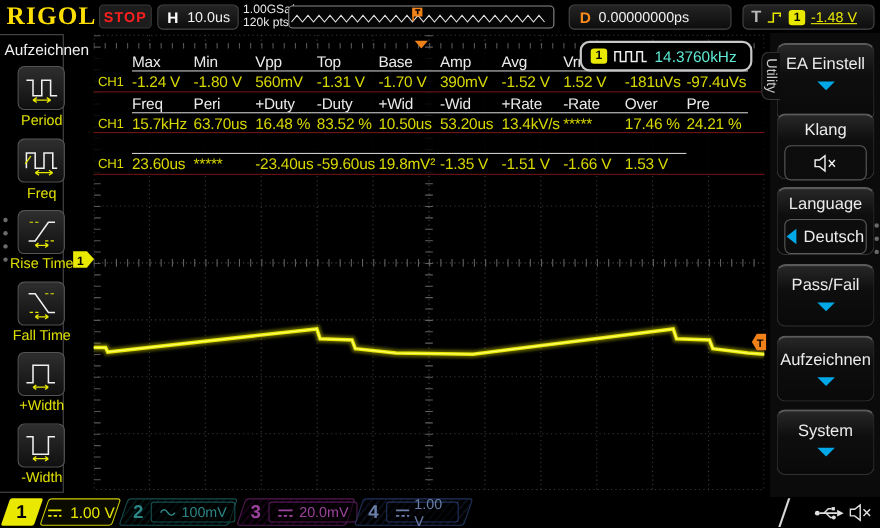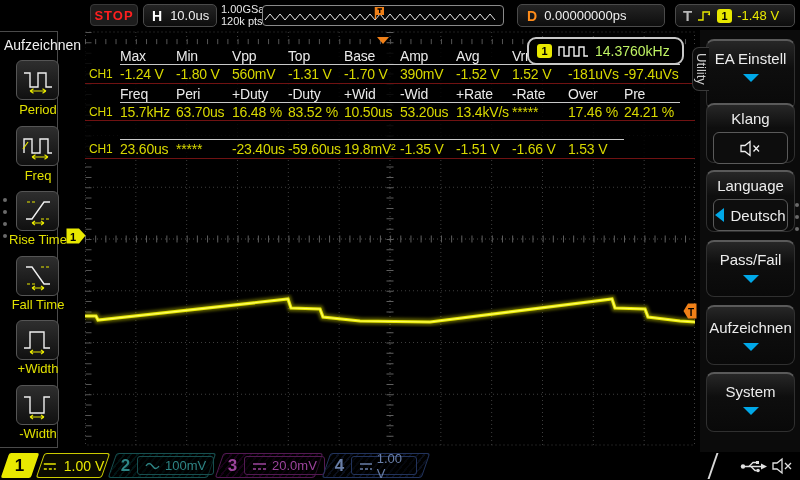--- a/index.html
+++ b/index.html
@@ -21,21 +21,21 @@
   .h-menu .hl{font-weight:bold;font-size:14px;color:#fff;}
   .h-menu .tb{font-size:13px;color:#f0f0f0;}
   .acq{position:absolute;left:221px;top:3px;font-size:11px;line-height:12px;color:#e8e8e8;}
   .preview{position:absolute;left:262px;top:5px;width:242px;height:21px;background:#050505;
         border:1px solid #8a8a8a;border-radius:4px;box-sizing:border-box;}
   .d-menu{left:517px;width:148px;padding:0 9px;gap:7px;}
   .d-menu .dl{font-weight:bold;font-size:14px;color:#ff8c1a;}
   .d-menu .dv{font-size:13px;color:#f0f0f0;}
   .t-menu{left:675px;width:120px;padding:0 7px;gap:5px;border-color:#4a4a4a;}
   .t-menu .tl{font-weight:bold;font-size:15px;color:#b8b8b8;}
-  .t-menu .lv{font-size:13px;color:#e8e800;}
+  .t-menu .lv{font-size:13px;color:#e8e800;text-decoration:underline;}
   .badge1{background:#e8e800;color:#000;font-weight:bold;font-size:11px;border-radius:3px;
         min-width:15px;height:14px;line-height:14px;text-align:center;display:inline-block;}
 
   
   .left-menu-box{position:absolute;left:-1px;top:31px;width:59px;height:417px;
         border:1px solid #4a4a4a;box-sizing:border-box;background:#000;}
   .left-title{position:absolute;left:4px;top:37px;width:80px;font-size:14px;color:#f0f0f0;}
   .lbtn{position:absolute;left:16px;width:43px;height:40px;background:linear-gradient(#2e2e2e,#101010);
         border:1px solid #555;border-radius:6px;box-sizing:border-box;
         display:flex;align-items:center;justify-content:center;}
@@ -55,21 +55,21 @@
   .mrow .cell{flex:0 0 56px;overflow:visible;}
   .mhead{color:#eaeaea;}
   .mval{color:#d8d800;}
   .hline{position:absolute;left:120px;height:1px;background:#c8c8c8;}
   .redline{position:absolute;left:85px;width:610px;height:1px;background:#701212;}
 
   
   .freq-popup{position:absolute;left:527px;top:37px;width:157px;height:28px;background:#000;
         border:2px solid #c8c8c8;border-radius:9px;box-sizing:border-box;
         display:flex;align-items:center;gap:6px;padding:0 8px;z-index:8;}
-  .freq-popup .fv{color:#bef264;font-size:14px;}
+  .freq-popup .fv{color:#5eead4;font-size:14px;}
 
   
   .right-panel{position:absolute;left:700px;top:30px;width:100px;height:422px;background:#0b0b0b;}
   .utility-tab{position:absolute;left:692px;top:47px;width:16px;padding:5px 0;
         writing-mode:vertical-rl;text-orientation:mixed;font-size:13px;color:#ccc;
         border:1px solid #3a3a3a;border-right:none;border-radius:7px 0 0 7px;background:#0b0b0b;z-index:9;}
   .rbtn{position:absolute;left:706px;width:89px;background:linear-gradient(#272727,#0e0e0e 40%,#090909);
         border:1px solid #303030;border-top:2px solid #5a5a5a;border-radius:8px;box-sizing:border-box;
         color:#ececec;font-size:15px;text-align:center;}
   .rbtn .cap{margin-top:9px;}
@@ -105,20 +105,21 @@
         background:repeating-linear-gradient(115deg,rgba(60,90,170,.16) 0 2px,transparent 2px 6px);}
   .ch4 .num,.ch4 .ibox{color:#6a7fa8;border-color:#22335c;}
   .bb-sep{position:absolute;left:712px;top:1px;width:2px;height:26px;background:#d8d8d8;}
 </style>
 </head>
 <body>
 
 <div class="scope">
 
   <div class="top-bar">
+    <div class="logo">RIGOL</div>
     <div class="stop-btn">STOP</div>
 
     <div class="pillbox h-menu">
       <span class="hl">H</span>
       <span class="tb">10.0us</span>
     </div>
 
     <div class="acq">
       <div>1.00GSa/s</div>
       <div>120k pts</div>

